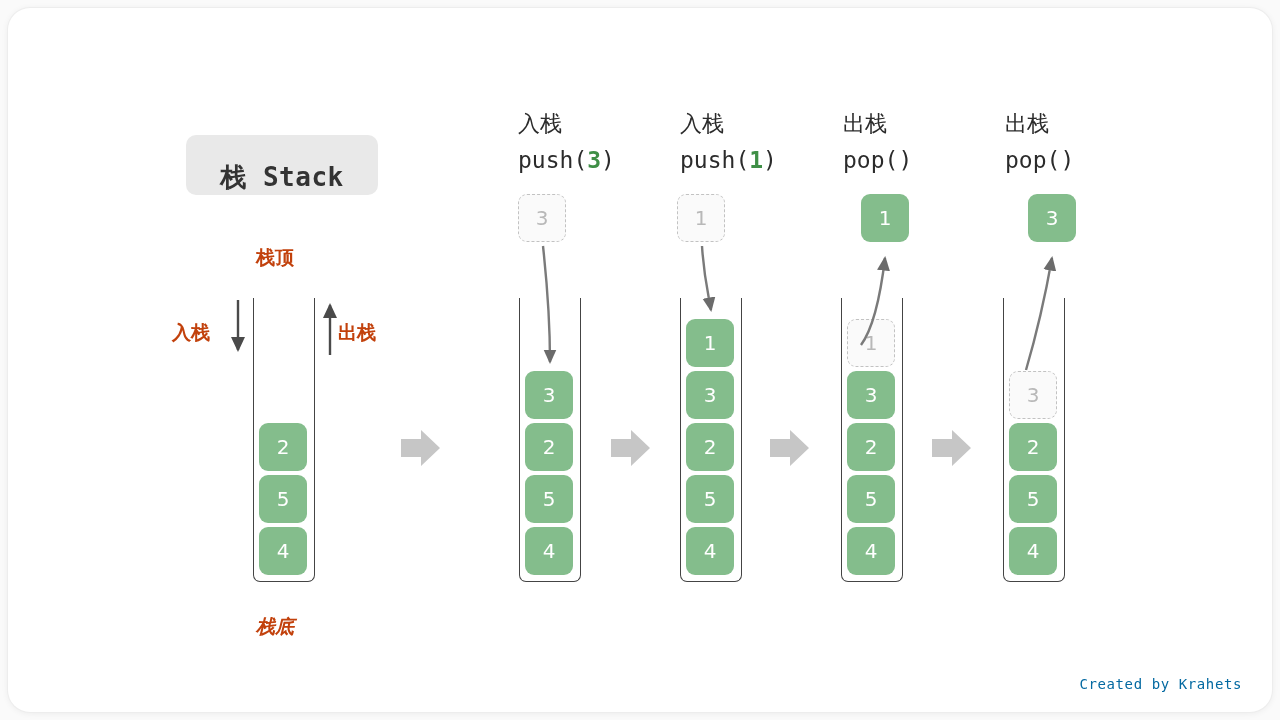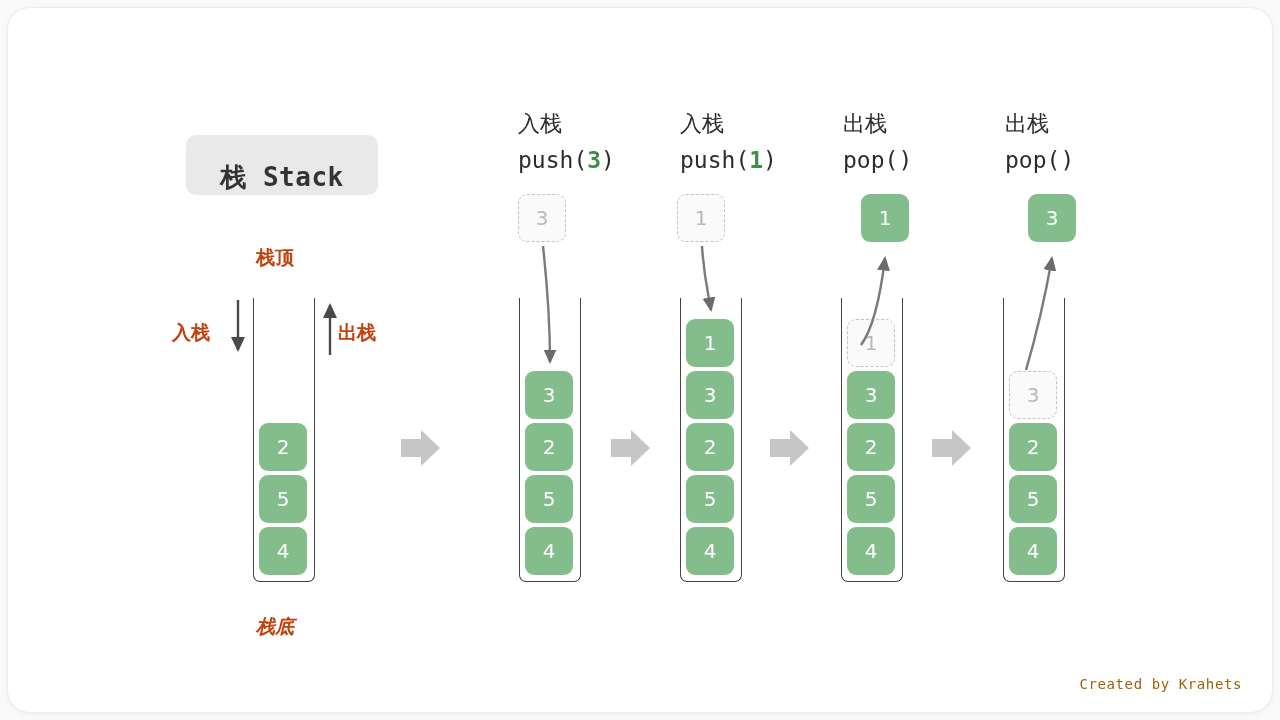--- a/index.html
+++ b/index.html
@@ -122,21 +122,21 @@
     pointer-events: none;
   }
 
   
   .watermark {
     position: absolute;
     right: 38px;
     bottom: 28px;
     font-family: "DejaVu Sans Mono", monospace;
     font-size: 14px;
-    color: #a16207;
+    color: #0369a1;
     letter-spacing: 0.6px;
   }
 </style>
 </head>
 <body>
 
 <div id="canvas">
   <div class="card"></div>
 
   <div class="title-chip">

